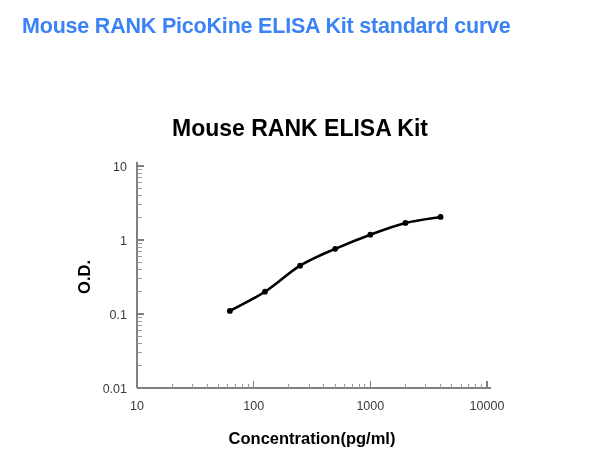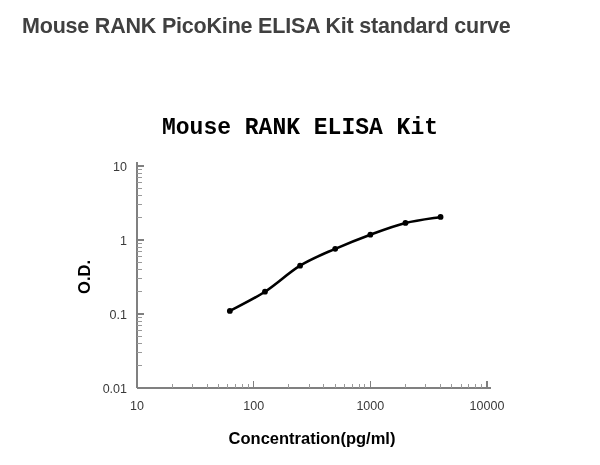--- a/index.html
+++ b/index.html
@@ -14,21 +14,21 @@
     overflow: hidden;
     position: relative;
   }
 
   #page-title {
     position: absolute;
     left: 22px;
     top: 14px;
     font-size: 21.5px;
     font-weight: bold;
-    color: #404040;
+    color: #3b82f6;
     letter-spacing: -0.2px;
     white-space: nowrap;
   }
 
   #chart-figure {
     position: absolute;
     left: 0;
     top: 95px;
     width: 600px;
     height: 370px;
@@ -37,21 +37,20 @@
   #chart-title {
     position: absolute;
     left: 0;
     top: 20px;
     width: 600px;
     text-align: center;
     font-size: 23px;
     font-weight: bold;
     color: #000000;
     white-space: nowrap;
-    font-family: Liberation Mono, monospace;
   }
 
   #chart-svg {
     position: absolute;
     left: 0;
     top: 0;
   }
 
   .axis-line {
     stroke: #808080;

